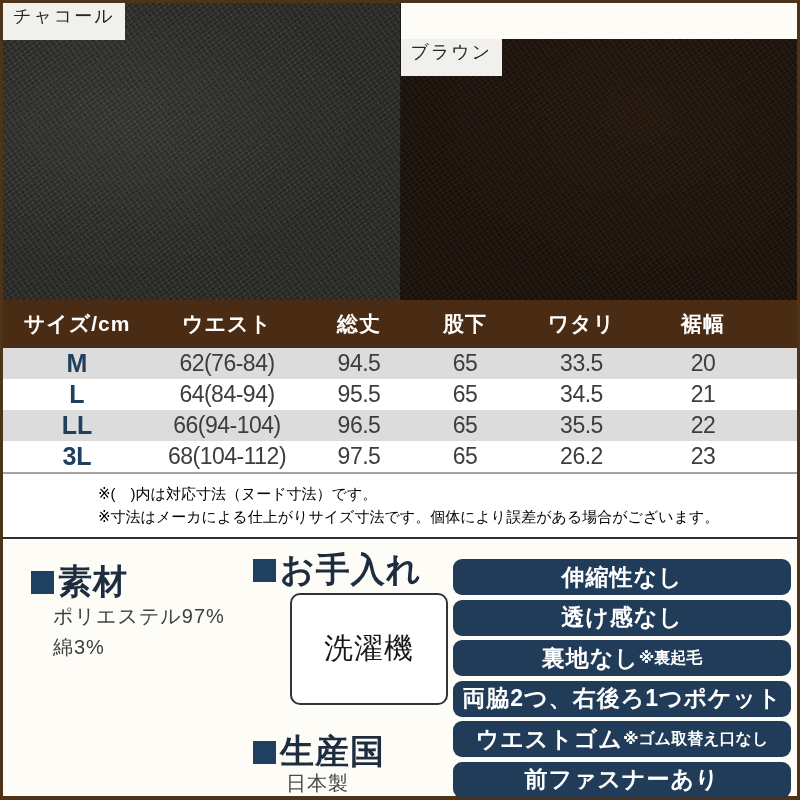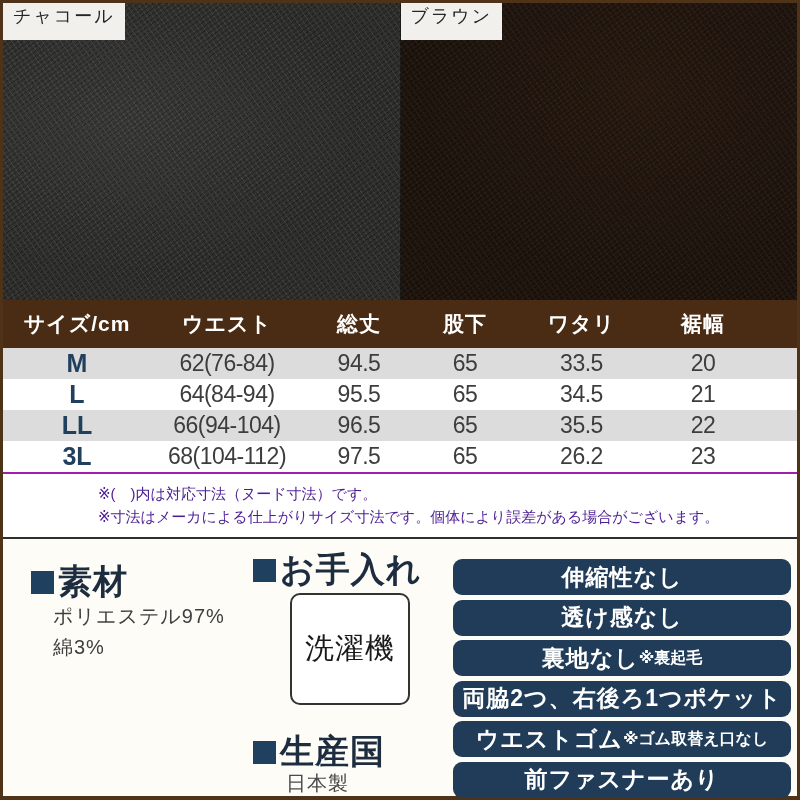--- a/index.html
+++ b/index.html
@@ -21,20 +21,21 @@
       radial-gradient(ellipse at 30% 40%, rgba(255,255,255,0.05), transparent 60%),
       repeating-linear-gradient(55deg, rgba(255,255,255,0.07) 0 1px, transparent 1px 5px),
       repeating-linear-gradient(-35deg, rgba(0,0,0,0.28) 0 1px, transparent 1px 4px);
   }
   .swatch.brown {
     background-color:#1e150f;
     background-image:
       radial-gradient(ellipse at 60% 30%, rgba(150,90,50,0.07), transparent 65%),
       repeating-linear-gradient(55deg, rgba(170,100,60,0.10) 0 1px, transparent 1px 5px),
       repeating-linear-gradient(-35deg, rgba(0,0,0,0.35) 0 1px, transparent 1px 4px);
+    margin-top: 36px;
   }
   .swatch.charcoal { border-right:1px solid rgba(0,0,0,0.45); }
   .swatch-label {
     position:absolute; top:0; left:0;
     background:#f1f0ed; color:#242424;
     font-size:18px; letter-spacing:2px;
     padding:3px 10px 12px 10px; line-height:1.2;
   }
 
   
@@ -50,37 +51,37 @@
     font-size:21px; font-weight:bold; letter-spacing:1px;
   }
   .tbody-row { height:31px; background:#ffffff; }
   .tbody-row:nth-child(odd) { background:#dcdcdc; }
   .cell-size { color:#21405e; font-weight:bold; font-size:25px; }
   .cell-num  { color:#3d3d3d; font-size:23px; letter-spacing:-0.5px; }
 
   
   .notes {
     background:#ffffff;
-    border-top:2px solid #a21caf; border-bottom:2px solid #2e2e2e;
+    border-top:2px solid #a3a3a3; border-bottom:2px solid #2e2e2e;
     height:67px; padding:8px 10px 0 95px;
-    color:#4c1d95; font-size:15px; line-height:1.55;
+    color:#000000; font-size:15px; line-height:1.55;
   }
 
   
   .details { position:relative; flex:1; background:#fdfcf7; }
   .sec-header {
     position:absolute; display:flex; align-items:center;
     font-size:34px; font-weight:bold; color:#1d2d3f; letter-spacing:1px;
   }
   .sq { width:23px; height:23px; background:#20405f; display:inline-block; margin-right:4px; }
   .material-header { left:28px; top:20px; }
   .material-lines  { position:absolute; left:50px; top:62px; font-size:20px; line-height:31px; color:#3f3f3f; letter-spacing:1px; }
   .care-header   { left:250px; top:8px; }
   .care-box {
-    position:absolute; left:287px; top:54px; width:120px; height:112px;
+    position:absolute; left:287px; top:54px; width:158px; height:112px;
     background:#ffffff; border:2px solid #333; border-radius:10px;
     display:flex; align-items:center; justify-content:center;
     font-size:29px; color:#1a1a1a; letter-spacing:1px;
   }
   .origin-header { left:250px; top:190px; }
   .origin-value  { position:absolute; left:283px; top:231px; font-size:20px; color:#4a4a4a; letter-spacing:1px; }
 
   .features {
     position:absolute; left:450px; top:20px; width:338px;
     display:flex; flex-direction:column; gap:4.5px;text-align:right;

